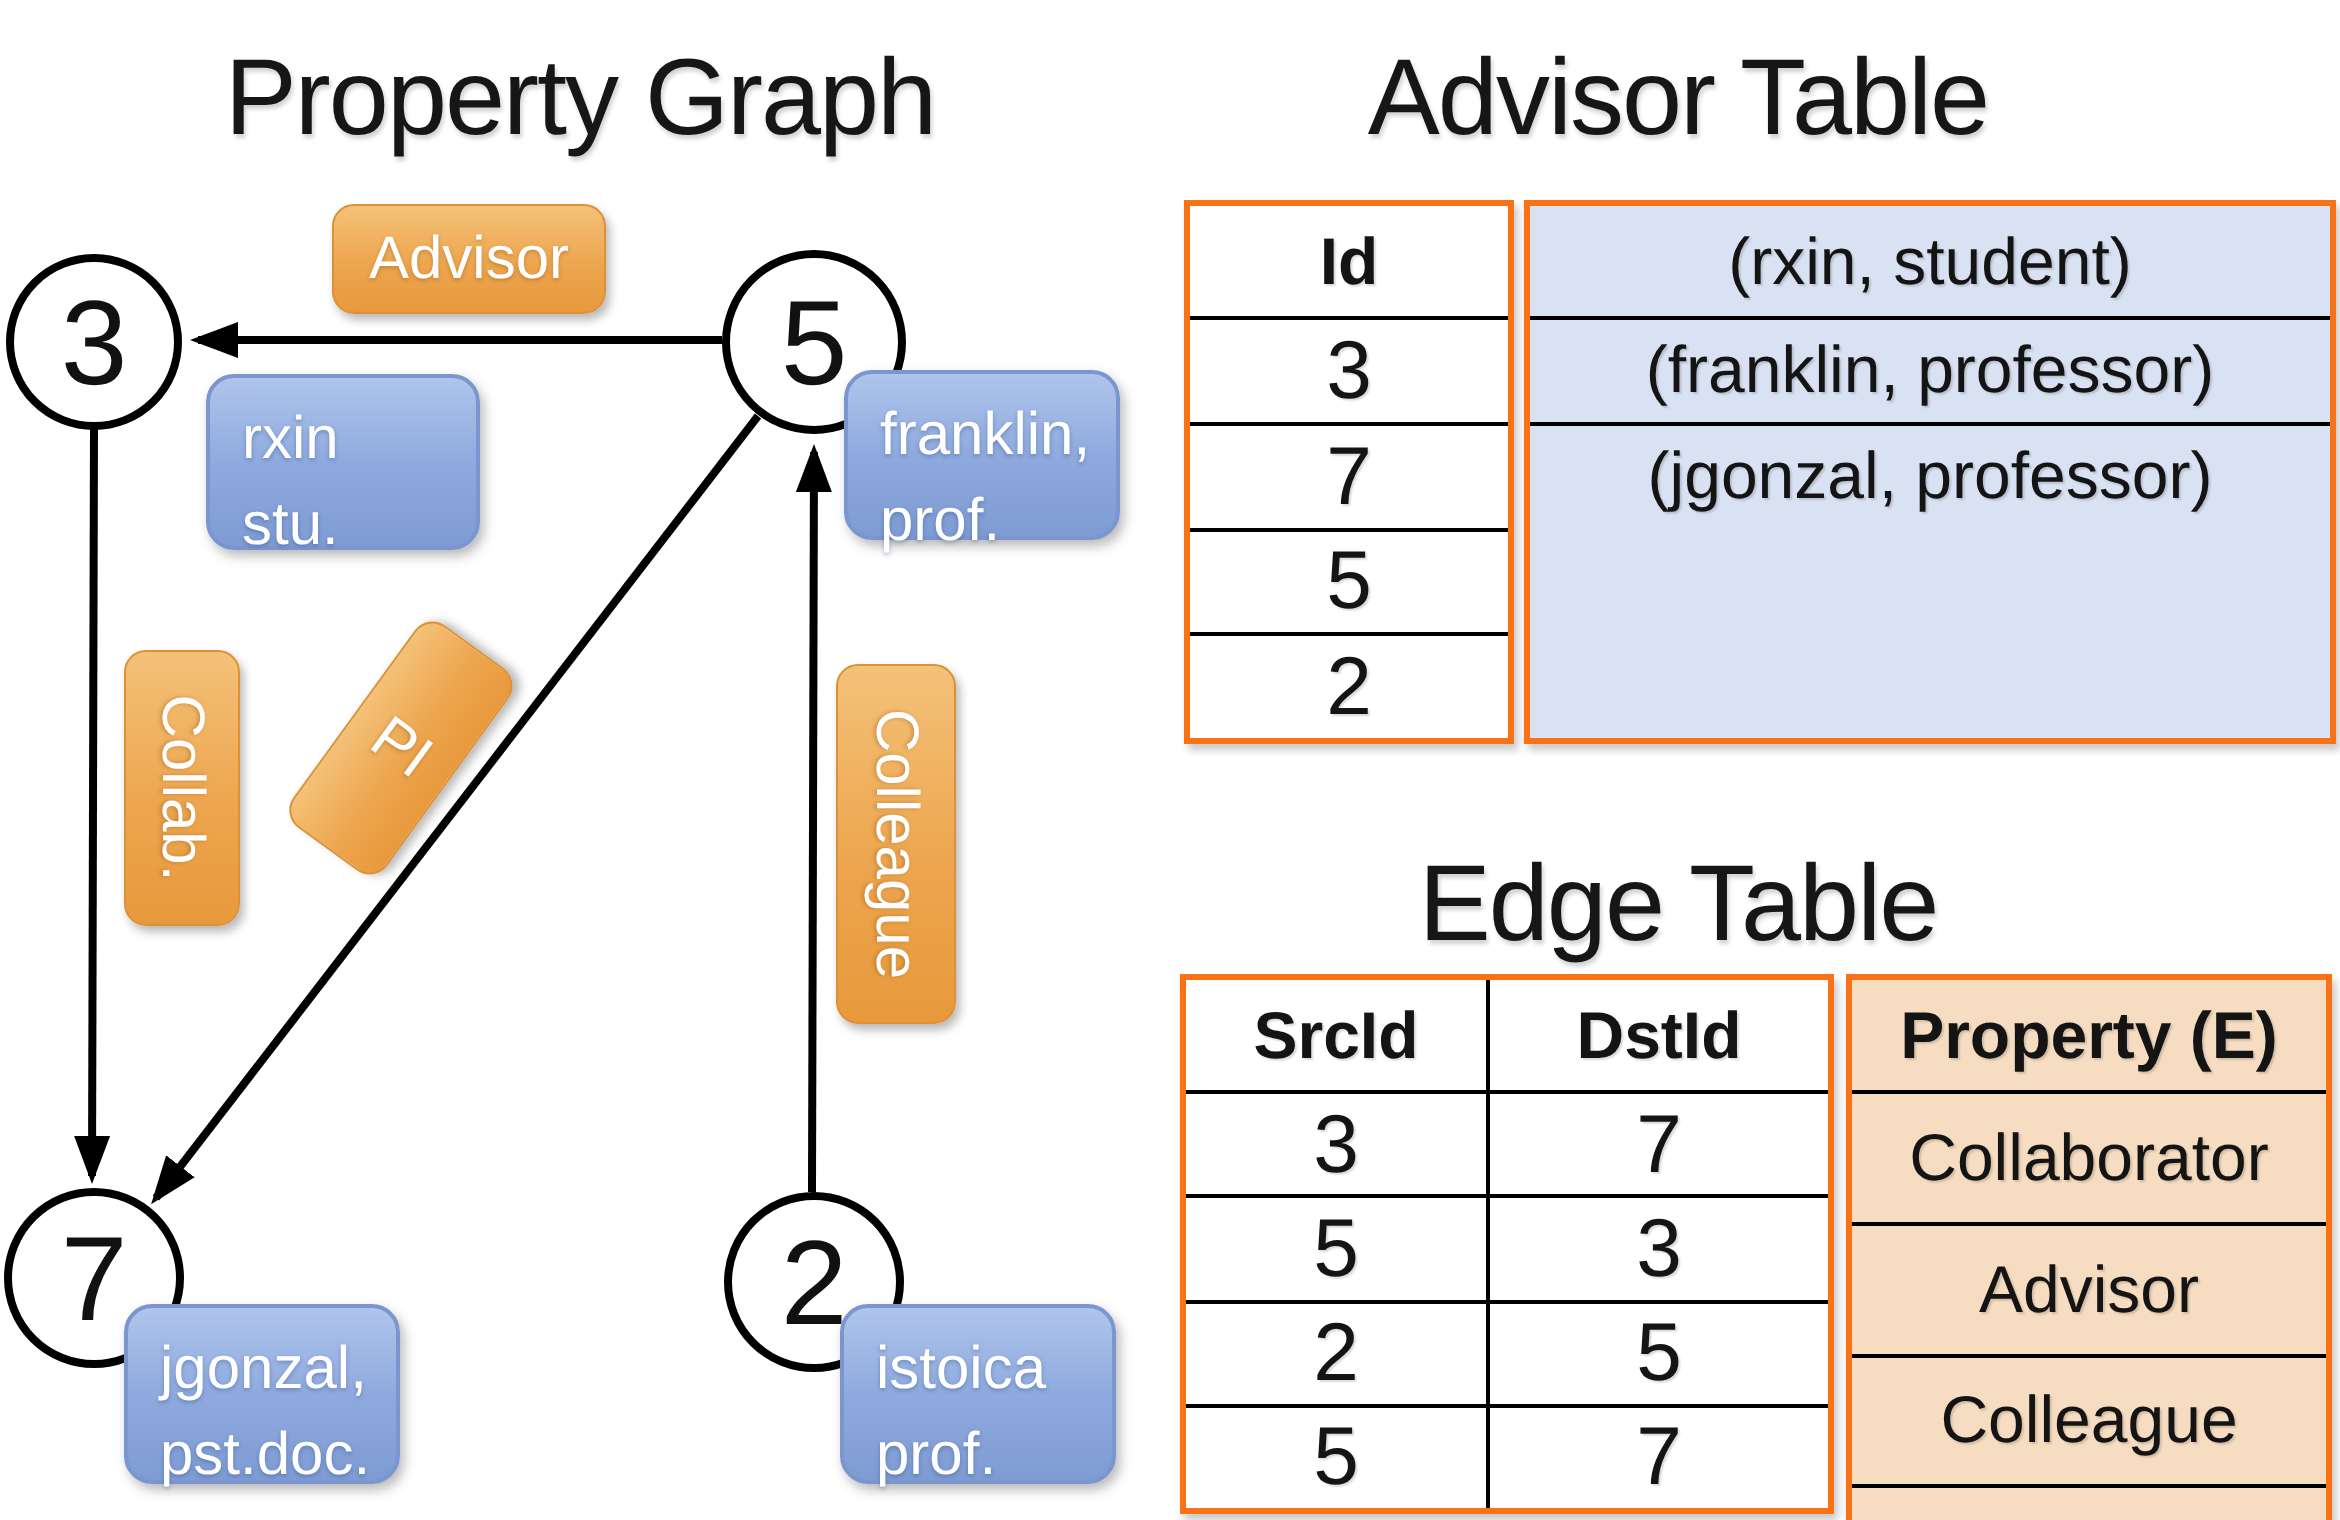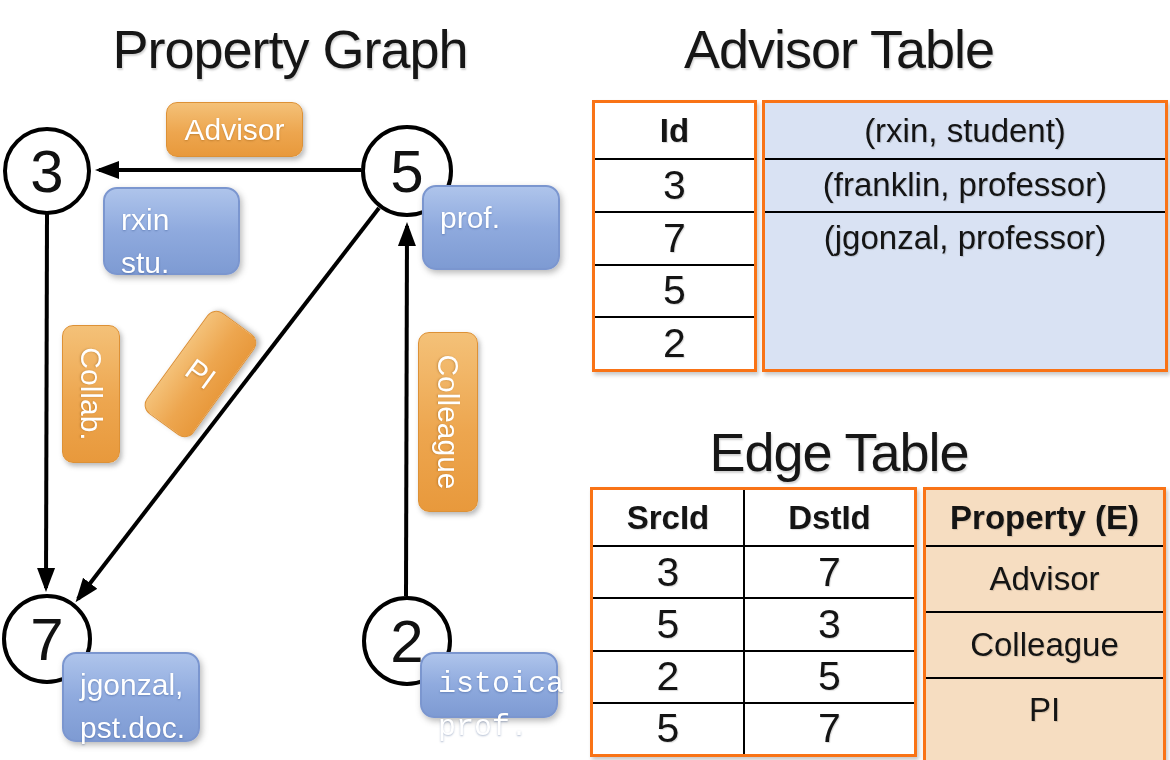--- a/index.html
+++ b/index.html
@@ -40,21 +40,21 @@
 
   .vprop { position:absolute; z-index:4; border-radius:14px;
            border:2px solid #7b96cf;
            background:linear-gradient(180deg,#aec4eb 0%,#8faade 50%,#7e9bd3 100%);
            color:#fff; font-size:30px; line-height:43px; padding:9px 0 0 16px;
            box-shadow:2px 3px 6px rgba(100,100,100,0.45);
            text-shadow:0 1px 2px rgba(30,60,120,0.35); }
   .b3 { left:63px;  top:187px; width:137px; height:88px;margin-left:40px; }
   .b5 { left:422px; top:185px; width:138px; height:85px; }
   .b7 { left:62px;  top:652px; width:138px; height:90px; }
-  .b2 { left:420px; top:652px; width:138px; height:66px;font-family:Liberation Mono, monospace; }
+  .b2 { left:420px; top:652px; width:138px; height:90px; }
 
   
   .tables-panel { position:absolute; left:580px; top:0; width:590px; height:760px; }
   .vt-title { left:0; top:18px;  width:518px; }
   .et-title { left:0; top:402px; width:518px;margin-top:19px; }
 
   .tbox { position:absolute; border:3px solid #f97316; display:grid; background:#fff;
           box-shadow:2px 3px 4px rgba(0,0,0,0.22); }
   .vt-id   { left:12px;  top:100px; width:165px; height:272px; grid-template-rows:55px 1fr 1fr 1fr 1fr; }
   .vt-prop { left:182px; top:100px; width:406px; height:272px; grid-template-rows:55px 1fr 1fr 1fr 1fr;
@@ -117,20 +117,21 @@
     </div>
     <div class="elabel colleague">
       <span class="rot">Colleague</span>
     </div>
 
     <div class="vprop b3">
       <div>rxin</div>
       <div>stu.</div>
     </div>
     <div class="vprop b5">
+      <div>franklin,</div>
       <div>prof.</div>
     </div>
     <div class="vprop b7">
       <div>jgonzal,</div>
       <div>pst.doc.</div>
     </div>
     <div class="vprop b2">
       <div>istoica</div>
       <div>prof.</div>
     </div>
@@ -164,19 +165,20 @@
       <div class="cell">5</div>
       <div class="cell">3</div>
       <div class="cell">2</div>
       <div class="cell">5</div>
       <div class="cell">5</div>
       <div class="cell">7</div>
     </div>
 
     <div class="tbox et-prop">
       <div class="cell head">Property (E)</div>
+      <div class="cell ptext">Collaborator</div>
       <div class="cell ptext">Advisor</div>
       <div class="cell ptext">Colleague</div>
       <div class="cell ptext">PI</div>
     </div>
 
   </section>
 </div>
 
 </body></html>

